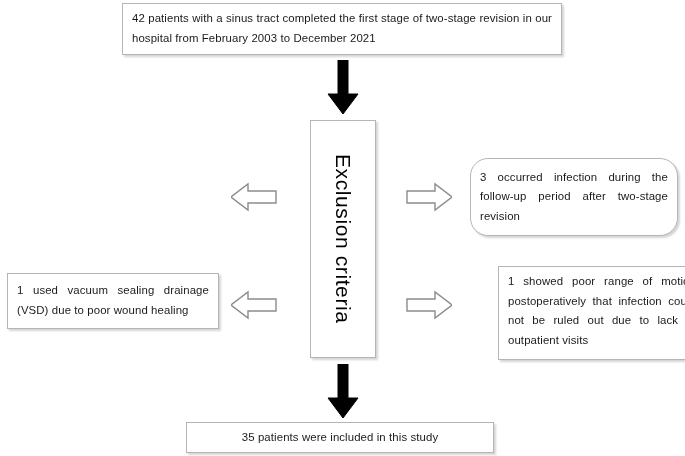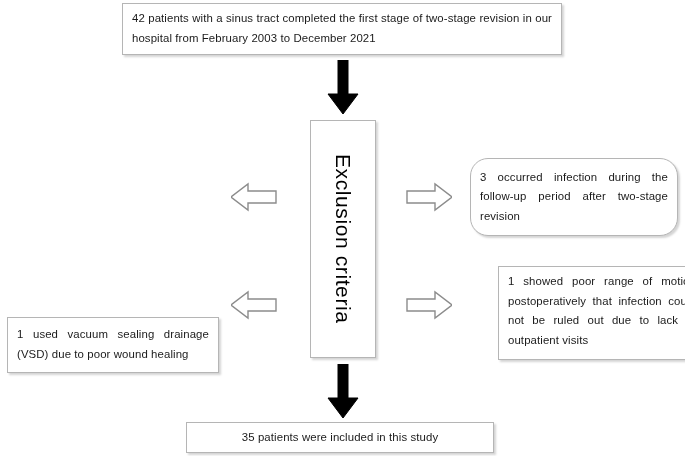--- a/index.html
+++ b/index.html
@@ -64,21 +64,21 @@
     letter-spacing: 0.6px;
     color: #000000;
     white-space: nowrap;
     font-weight: 400;
   }
 
   #node-left-1 {
     left: 7px; top: 178px; width: 204px; height: 34px;
   }
   #node-left-2 {
-    left: 7px; top: 273px; width: 212px; height: 56px; margin-top: 44px;
+    left: 7px; top: 273px; width: 212px; height: 56px;
   }
   #node-right-1 {
     left: 470px; top: 158px; width: 208px; height: 78px;
     align-items: center;
     border-radius: 18px;
   }
   #node-right-2 {
     left: 470px; top: 266px; width: 208px; height: 94px;
     align-items: flex-start;
     margin-left: 28px;

